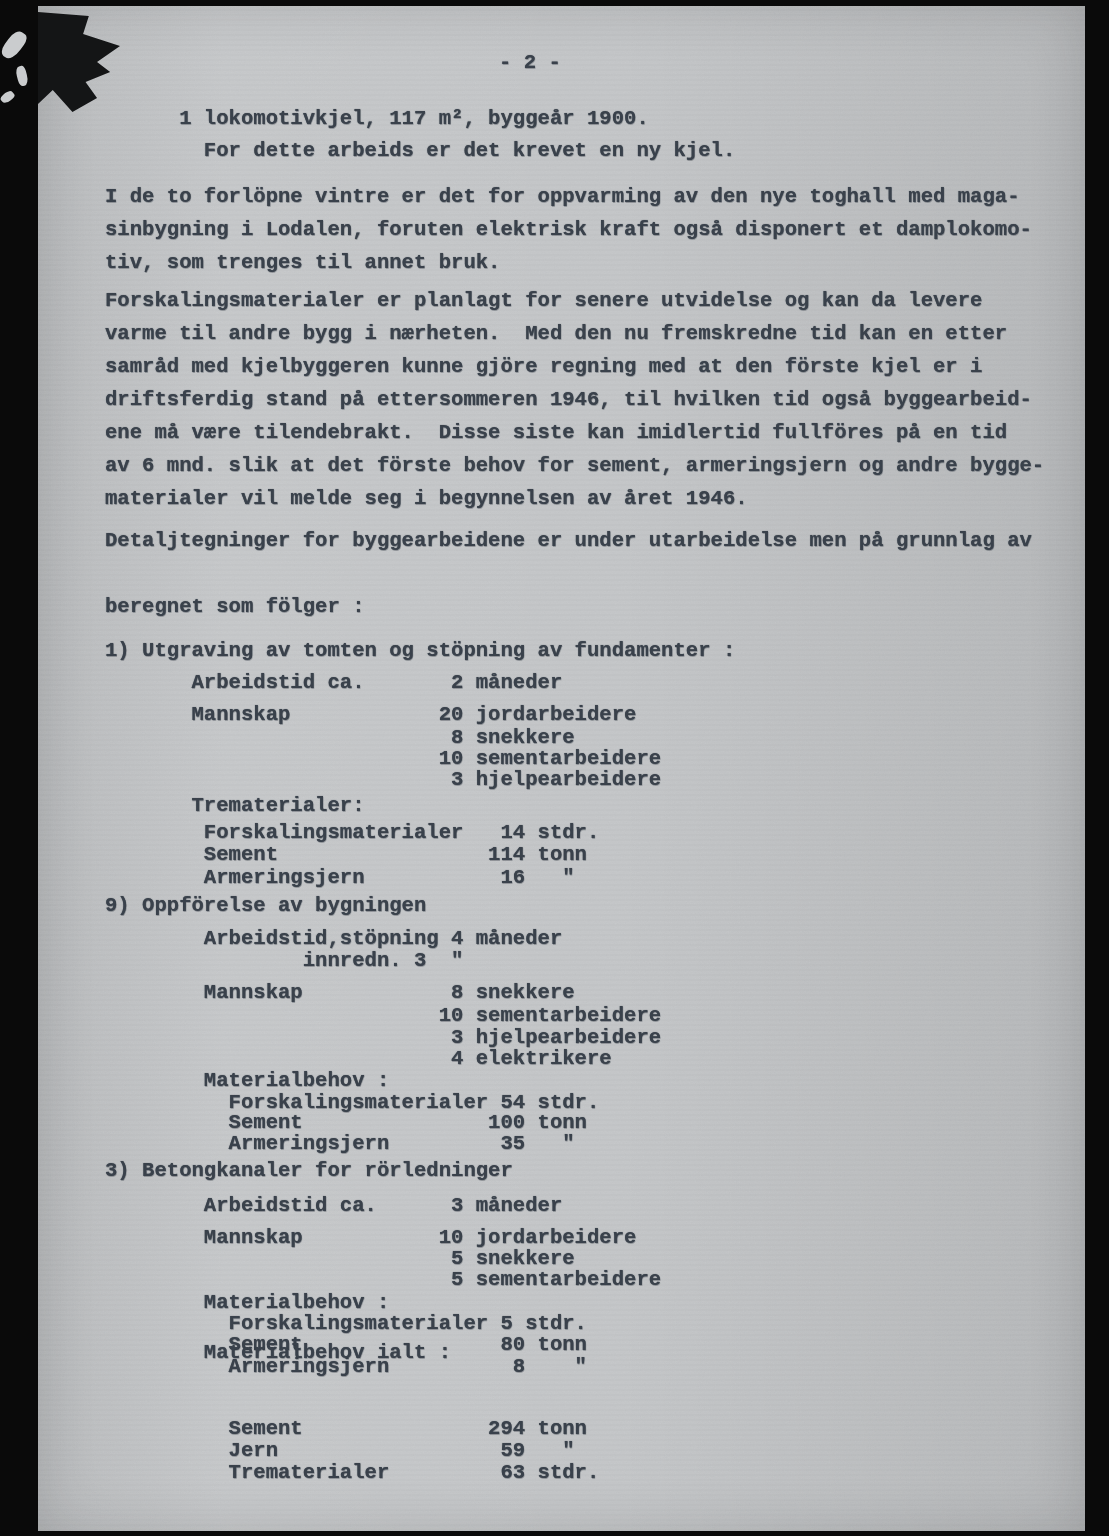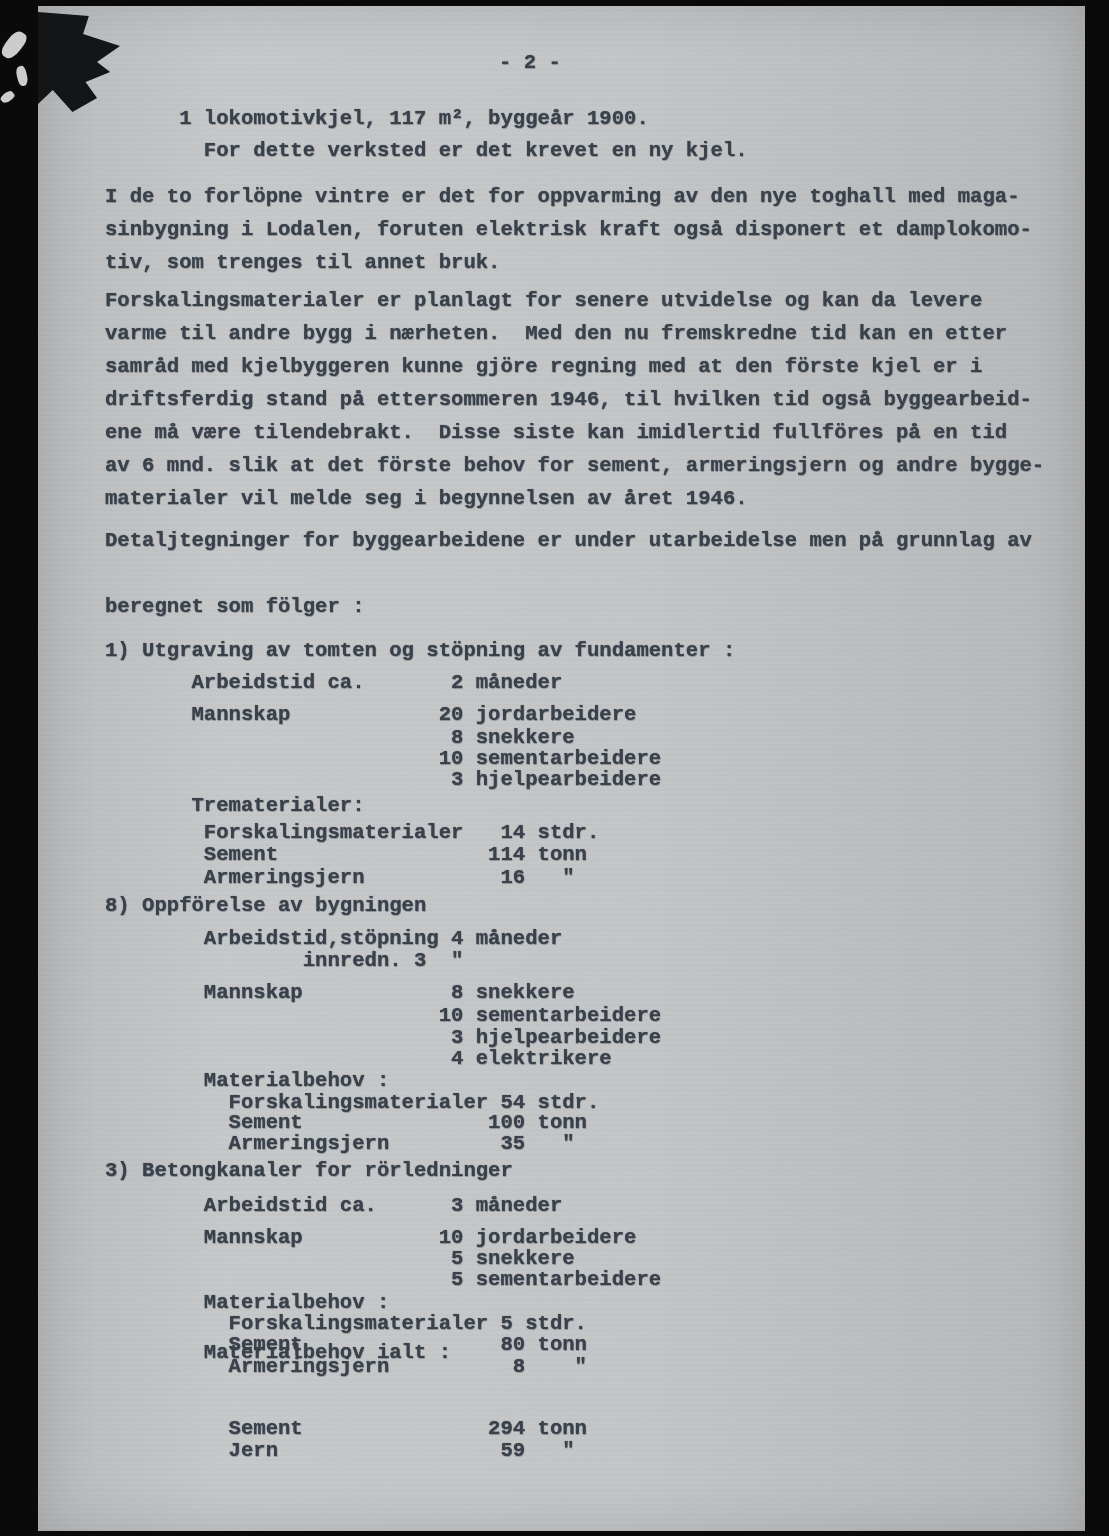--- a/index.html
+++ b/index.html
@@ -56,21 +56,21 @@
 <div class="blotch"></div>
 <div class="speck speck1"></div>
 <div class="speck speck2"></div>
 <div class="speck speck3"></div>
 <div class="bar-top"></div>
 <div class="bar-bottom"></div>
 
 <div class="text-layer">
   <div class="ln" style="top:52px;left:394px">- 2 -</div>
   <div class="ln" style="top:108px">      1 lokomotivkjel, 117 m², byggeår 1900.</div>
-  <div class="ln" style="top:140px">        For dette verksted er det krevet en ny kjel.</div>
+  <div class="ln" style="top:140px">        For dette arbeids er det krevet en ny kjel.</div>
   <div class="ln" style="top:186px">I de to forlöpne vintre er det for oppvarming av den nye toghall med maga-</div>
   <div class="ln" style="top:219px">sinbygning i Lodalen, foruten elektrisk kraft også disponert et damplokomo-</div>
   <div class="ln" style="top:252px">tiv, som trenges til annet bruk.</div>
   <div class="ln" style="top:290px">Forskalingsmaterialer er planlagt for senere utvidelse og kan da levere</div>
   <div class="ln" style="top:323px">varme til andre bygg i nærheten.  Med den nu fremskredne tid kan en etter</div>
   <div class="ln" style="top:356px">samråd med kjelbyggeren kunne gjöre regning med at den förste kjel er i</div>
   <div class="ln" style="top:389px">driftsferdig stand på ettersommeren 1946, til hvilken tid også byggearbeid-</div>
   <div class="ln" style="top:422px">ene må være tilendebrakt.  Disse siste kan imidlertid fullföres på en tid</div>
   <div class="ln" style="top:455px">av 6 mnd. slik at det förste behov for sement, armeringsjern og andre bygge-</div>
   <div class="ln" style="top:488px">materialer vil melde seg i begynnelsen av året 1946.</div>
@@ -79,21 +79,21 @@
   <div class="ln" style="top:640px">1) Utgraving av tomten og stöpning av fundamenter :</div>
   <div class="ln" style="top:672px">       Arbeidstid ca.       2 måneder</div>
   <div class="ln" style="top:704px">       Mannskap            20 jordarbeidere</div>
   <div class="ln" style="top:727px">                            8 snekkere</div>
   <div class="ln" style="top:748px">                           10 sementarbeidere</div>
   <div class="ln" style="top:769px">                            3 hjelpearbeidere</div>
   <div class="ln" style="top:795px">       Trematerialer:</div>
   <div class="ln" style="top:822px">        Forskalingsmaterialer   14 stdr.</div>
   <div class="ln" style="top:844px">        Sement                 114 tonn</div>
   <div class="ln" style="top:867px">        Armeringsjern           16   "</div>
-  <div class="ln" style="top:895px">8) Oppförelse av bygningen</div>
+  <div class="ln" style="top:895px">9) Oppförelse av bygningen</div>
   <div class="ln" style="top:928px">        Arbeidstid,stöpning 4 måneder</div>
   <div class="ln" style="top:950px">                innredn. 3  "</div>
   <div class="ln" style="top:982px">        Mannskap            8 snekkere</div>
   <div class="ln" style="top:1005px">                           10 sementarbeidere</div>
   <div class="ln" style="top:1027px">                            3 hjelpearbeidere</div>
   <div class="ln" style="top:1048px">                            4 elektrikere</div>
   <div class="ln" style="top:1070px">        Materialbehov :</div>
   <div class="ln" style="top:1092px">          Forskalingsmaterialer 54 stdr.</div>
   <div class="ln" style="top:1112px">          Sement               100 tonn</div>
   <div class="ln" style="top:1133px">          Armeringsjern         35   "</div>
@@ -102,20 +102,21 @@
   <div class="ln" style="top:1227px">        Mannskap           10 jordarbeidere</div>
   <div class="ln" style="top:1248px">                            5 snekkere</div>
   <div class="ln" style="top:1269px">                            5 sementarbeidere</div>
   <div class="ln" style="top:1292px">        Materialbehov :</div>
   <div class="ln" style="top:1313px">          Forskalingsmaterialer 5 stdr.</div>
   <div class="ln" style="top:1334px">          Sement                80 tonn</div>
   <div class="ln" style="top:1356px">          Armeringsjern          8    "</div>
   <div class="ln" style="top:1342px">        Materialbehov ialt :</div>
   <div class="ln" style="top:1418px">          Sement               294 tonn</div>
   <div class="ln" style="top:1440px">          Jern                  59   "</div>
+  <div class="ln" style="top:1462px">          Trematerialer         63 stdr.</div>
 </div>
 
 <svg class="noise" width="1047" height="1536">
   <filter id="grain">
     <feTurbulence type="fractalNoise" baseFrequency="0.8" numOctaves="2" seed="7"></feTurbulence>
     <feColorMatrix type="matrix" values="0 0 0 0 0.48  0 0 0 0 0.49  0 0 0 0 0.50  0 0 0 0.22 0"></feColorMatrix>
   </filter>
   <rect width="100%" height="100%" filter="url(#grain)"></rect>
 </svg>
 

